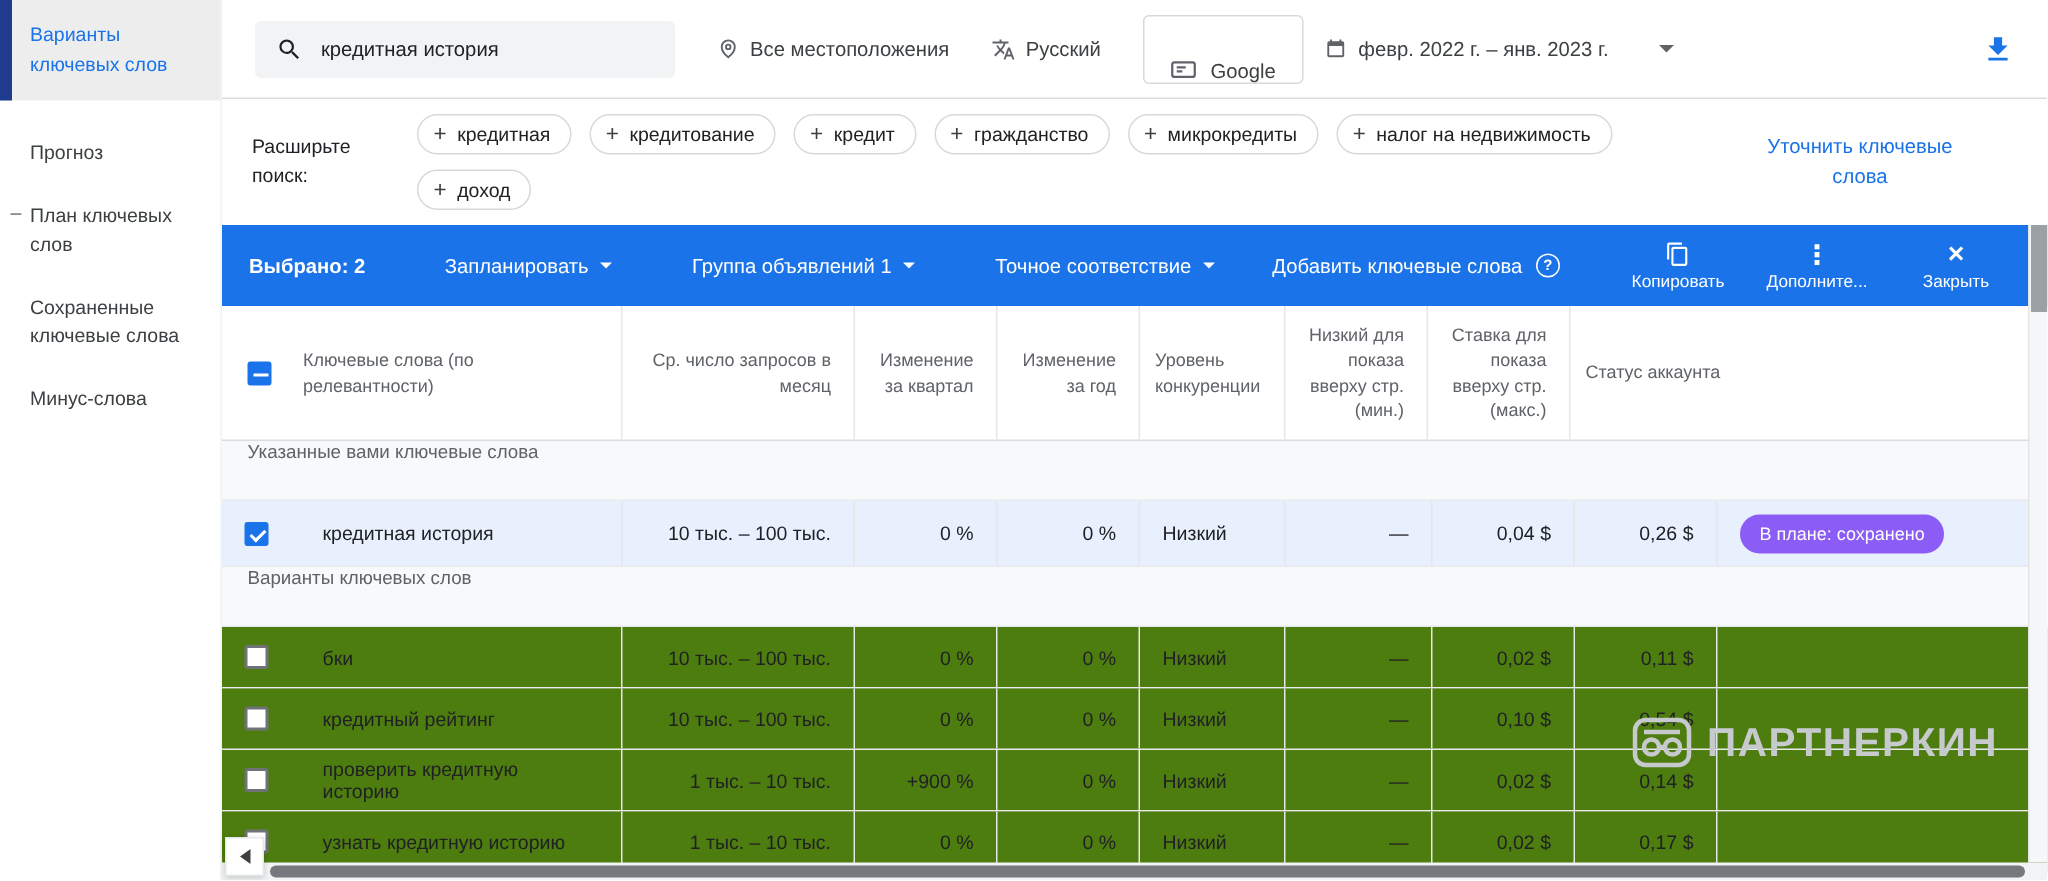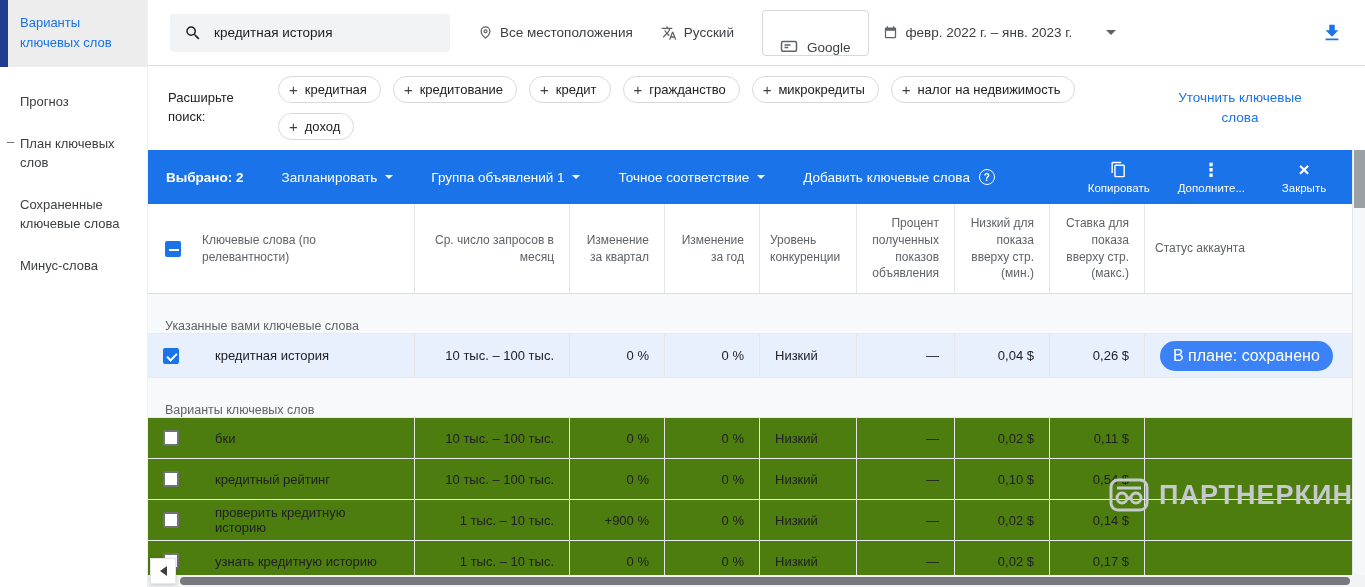--- a/index.html
+++ b/index.html
@@ -33,21 +33,21 @@
   .expand { position:relative; flex:0 0 84px; height:84px; display:flex; align-items:center; padding:0 20px; }
   .expand-label { width:86px; font-size:13px; color:#202124; line-height:1.45; }
   .chips { display:flex; flex-wrap:wrap; gap:10px 12px; width:840px; margin-left:24px; }
   .chip { display:inline-flex; align-items:center; gap:7px; height:27px; padding:0 13px 0 10px; border:1px solid #d6d9dc; border-radius:14px; font-size:13px; color:#202124; background:#fff; cursor:pointer; white-space:nowrap; }
   .chip-plus { font-size:15px; color:#3c4043; line-height:1; }
   .refine-link { position:absolute; right:44px; top:22px; width:162px; text-align:center; font-size:13.5px; color:#1a73e8; line-height:1.5; cursor:pointer; }
 
   
   .action-bar { flex:0 0 54px; height:54px; background:#1a73e8; display:flex; align-items:center; padding:0 18px; color:#fff; }
   .ab-count { font-size:13.5px; font-weight:700; margin-right:38px; white-space:nowrap; }
-  .ab-drop { display:flex; align-items:center; gap:8px; font-size:13.5px; font-weight:500; margin-right:38px; cursor:pointer; white-space:nowrap; }
+  .ab-drop { display:flex; align-items:center; gap:8px; font-size:13.5px; font-weight:500; margin-right:38px; cursor:pointer; white-space:nowrap;margin-left:15px; }
   .caret-white { width:0; height:0; border-left:4px solid transparent; border-right:4px solid transparent; border-top:4px solid #fff; }
   .ab-add { display:flex; align-items:center; gap:9px; font-size:13.5px; font-weight:500; cursor:pointer; white-space:nowrap; }
   .q-circle { width:16px; height:16px; border:1.5px solid #fff; border-radius:50%; display:flex; align-items:center; justify-content:center; font-size:10px; font-weight:700; }
   .ab-right { margin-left:auto; display:flex; gap:26px; margin-right:10px; }
   .ab-btn { display:flex; flex-direction:column; align-items:center; gap:3px; font-size:11.5px; cursor:pointer; min-width:66px; }
   .ab-btn .ic { height:18px; display:flex; align-items:center; justify-content:center; }
   .kebab { font-size:18px; font-weight:700; line-height:1; }
   .xmark { font-size:19px; font-weight:700; line-height:0.9; }
 
   
@@ -59,35 +59,35 @@
   .col-check { width:52px; flex:0 0 52px; padding:0 0 0 17px; }
   .col-kw { width:215px; flex:0 0 215px; padding:0 30px 0 2px; }
   .col-vol { width:155px; flex:0 0 155px; }
   .col-qoq { width:95px; flex:0 0 95px; }
   .col-yoy { width:95px; flex:0 0 95px; }
   .col-comp { width:97px; flex:0 0 97px; padding:0 10px; }
   .col-impr { width:98px; flex:0 0 98px; }
   .col-low { width:95px; flex:0 0 95px; }
   .col-high { width:95px; flex:0 0 95px; }
   .col-status { flex:1; padding:0 10px; }
-  .section-row { height:40px; display:flex; align-items:flex-end; padding-left:17px; background:#f8f9fa; border-bottom:1px solid #e8eaed; font-size:12.5px; color:#5f6368; }
+  .section-row { height:40px; display:flex; align-items:flex-start; padding-left:17px; background:#f8f9fa; border-bottom:1px solid #e8eaed; font-size:12.5px; color:#5f6368; }
   .trow { display:flex; height:41px; border-bottom:1px solid #e8eaed; background:#4d7c0f; }
   .trow.selected { background:#e8f0fe; height:44px; }
   .cell { display:flex; align-items:center; font-size:13px; color:#202124; padding:0 15px; }
 
   
   .checkbox { width:16px; height:16px; border:2px solid #6f7377; border-radius:2px; background:#fff; position:relative; cursor:pointer; flex:0 0 16px; }
   .checkbox.checked, .checkbox.indeterminate { background:#1a73e8; border-color:#1a73e8; }
   .checkbox.checked::after { content:""; position:absolute; left:2px; top:3px; width:8px; height:4px; border-left:2px solid #fff; border-bottom:2px solid #fff; transform:rotate(-45deg); }
   .checkbox.indeterminate::after { content:""; position:absolute; left:2px; top:6px; width:10px; height:2px; background:#fff; }
 
-  .badge { background:#3b82f6; color:#fff; font-size:16px; font-weight:500; padding:6px 13px; border-radius:15px; white-space:nowrap; }
-
-  
-  .watermark { position:absolute; top:478px; right:12px; display:flex; align-items:center; gap:10px; z-index:5; pointer-events:none; }
+  .badge { background:#8b5cf6; color:#fff; font-size:12px; font-weight:500; padding:6px 13px; border-radius:15px; white-space:nowrap; }
+
+  
+  .watermark { position:absolute; top:478px; right:33px; display:flex; align-items:center; gap:10px; z-index:5; pointer-events:none; }
   .wm-text { font-size:27px; font-weight:700; color:#c6cacd; letter-spacing:1px; white-space:nowrap; }
 
   
   .vscroll { position:absolute; top:150px; right:0; bottom:12px; width:13px; background:#f6f7f8; border-left:1px solid #e3e5e7; z-index:8; }
   .vthumb { position:absolute; top:0; left:1px; width:11px; height:58px; background:#9aa0a4; cursor:pointer; }
   .hscroll { position:absolute; left:148px; right:0; bottom:0; height:12px; background:#f1f3f4; z-index:8; }
   .hthumb { position:absolute; left:32px; right:15px; top:2px; height:8px; background:#75797d; border-radius:4px; cursor:pointer; }
   .scroll-left-btn { position:absolute; left:150px; bottom:3px; width:26px; height:26px; background:#fff; border:1px solid #e5e7e9; box-shadow:0 1px 4px rgba(0,0,0,0.18); display:flex; align-items:center; justify-content:center; z-index:9; cursor:pointer; }
   .tri-left { width:0; height:0; border-top:5px solid transparent; border-bottom:5px solid transparent; border-right:7px solid #3c4043; }
 </style>
@@ -247,21 +247,20 @@
     <div class="table">
       <div class="thead">
         <div class="hcell col-check">
           <span class="checkbox indeterminate"></span>
         </div>
         <div class="hcell col-kw vline">Ключевые слова (по релевантности)</div>
         <div class="hcell col-vol vline num">Ср. число запросов в месяц</div>
         <div class="hcell col-qoq vline num">Изменение за квартал</div>
         <div class="hcell col-yoy vline num">Изменение за год</div>
         <div class="hcell col-comp vline">Уровень конкуренции</div>
-        <div class="hcell col-impr vline num">Процент полученных показов объявления</div>
         <div class="hcell col-low vline num">Низкий для показа вверху стр. (мин.)</div>
         <div class="hcell col-high vline num">Ставка для показа вверху стр. (макс.)</div>
         <div class="hcell col-status">Статус аккаунта</div>
       </div>
       <div>
   <div class="section-row">
     <span class="section-label">Указанные вами ключевые слова</span>
   </div>
 
   <div class="trow selected">

